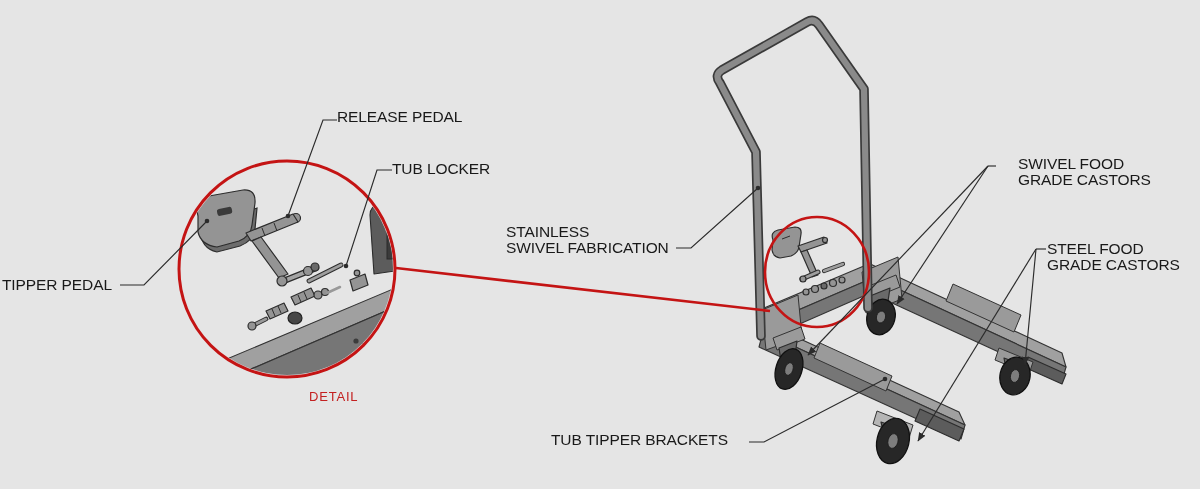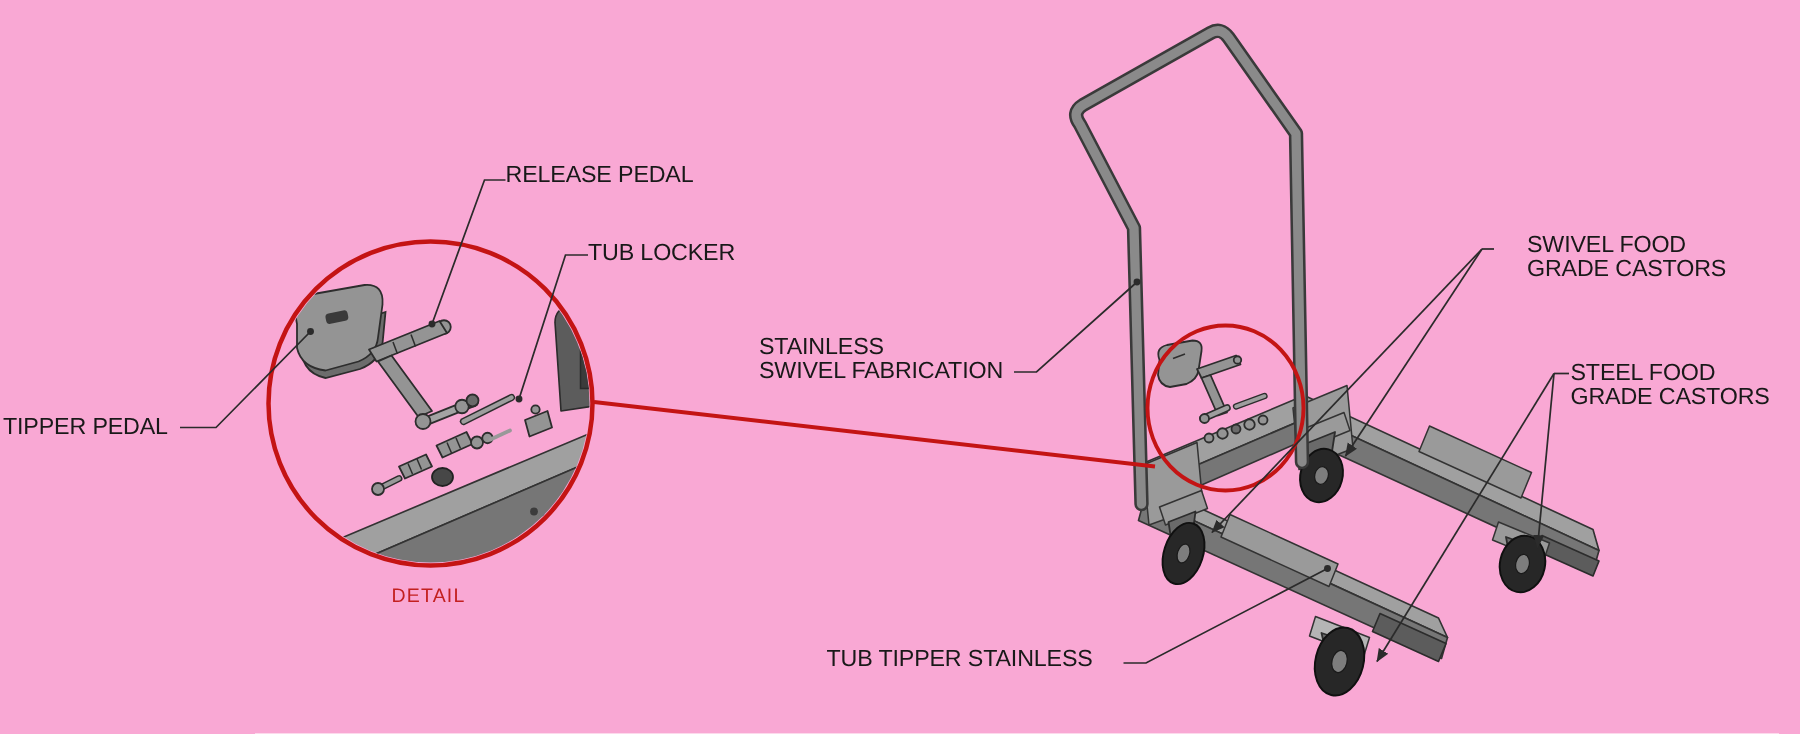--- a/index.html
+++ b/index.html
@@ -8,32 +8,32 @@
     --label-ink:#191919;
     --leader-ink:#2b2b2b;
     --metal-light:#a0a0a0;
     --metal-mid:#767676;
     --metal-dark:#5c5c5c;
     --outline:#333333;
     --wheel:#272727;
   }
   html,body{margin:0;padding:0;background:#fff;}
   #stage{
-    position:relative;width:1200px;height:489px;background:#f9a8d4;overflow:hidden;
+    position:relative;width:1200px;height:489px;background:#e5e5e5;overflow:hidden;
     font-family:"Liberation Sans",sans-serif;
   }
   #art{position:absolute;left:0;top:0;}
   .lbl{
     position:absolute;font-size:15.5px;line-height:15.5px;letter-spacing:-0.1px;
     color:var(--label-ink);white-space:nowrap;
   }
   .lbl span{display:block;}
   .detail-caption{
     position:absolute;font-size:13px;line-height:13px;letter-spacing:0.8px;
-    color:var(--detail-red);white-space:nowrap;
+    color:var(--detail-red);white-space:nowrap;margin-left:48px;
   }
   
   .t-top{fill:var(--metal-light);stroke:var(--outline);stroke-width:1.1;stroke-linejoin:round;}
   .t-side{fill:var(--metal-mid);stroke:var(--outline);stroke-width:1.1;stroke-linejoin:round;}
   .t-dark{fill:var(--metal-dark);stroke:#2c2c2c;stroke-width:1.1;stroke-linejoin:round;}
   .plate{fill:#9a9a9a;stroke:var(--outline);stroke-width:1;stroke-linejoin:round;}
   .plate-lt{fill:#b5b5b5;stroke:var(--outline);stroke-width:1;stroke-linejoin:round;}
   .wheel{fill:var(--wheel);stroke:#101010;stroke-width:1.3;}
   .hub{fill:#7d7d7d;stroke:#1a1a1a;stroke-width:0.8;}
   .part{fill:#949494;stroke:#2d2d2d;stroke-width:1.2;stroke-linejoin:round;}
@@ -226,17 +226,17 @@
   <div class="lbl" style="left:1018px;top:156px">
     <span>SWIVEL FOOD</span>
     <span>GRADE CASTORS</span>
   </div>
 
   <div class="lbl" style="left:1047px;top:241px">
     <span>STEEL FOOD</span>
     <span>GRADE CASTORS</span>
   </div>
 
-  <div class="lbl" style="left:551px;top:432px">TUB TIPPER STAINLESS</div>
+  <div class="lbl" style="left:551px;top:432px">TUB TIPPER BRACKETS</div>
 
   <div class="detail-caption" style="left:261px;top:390px">DETAIL</div>
 
 </div>
 
 </body></html>

